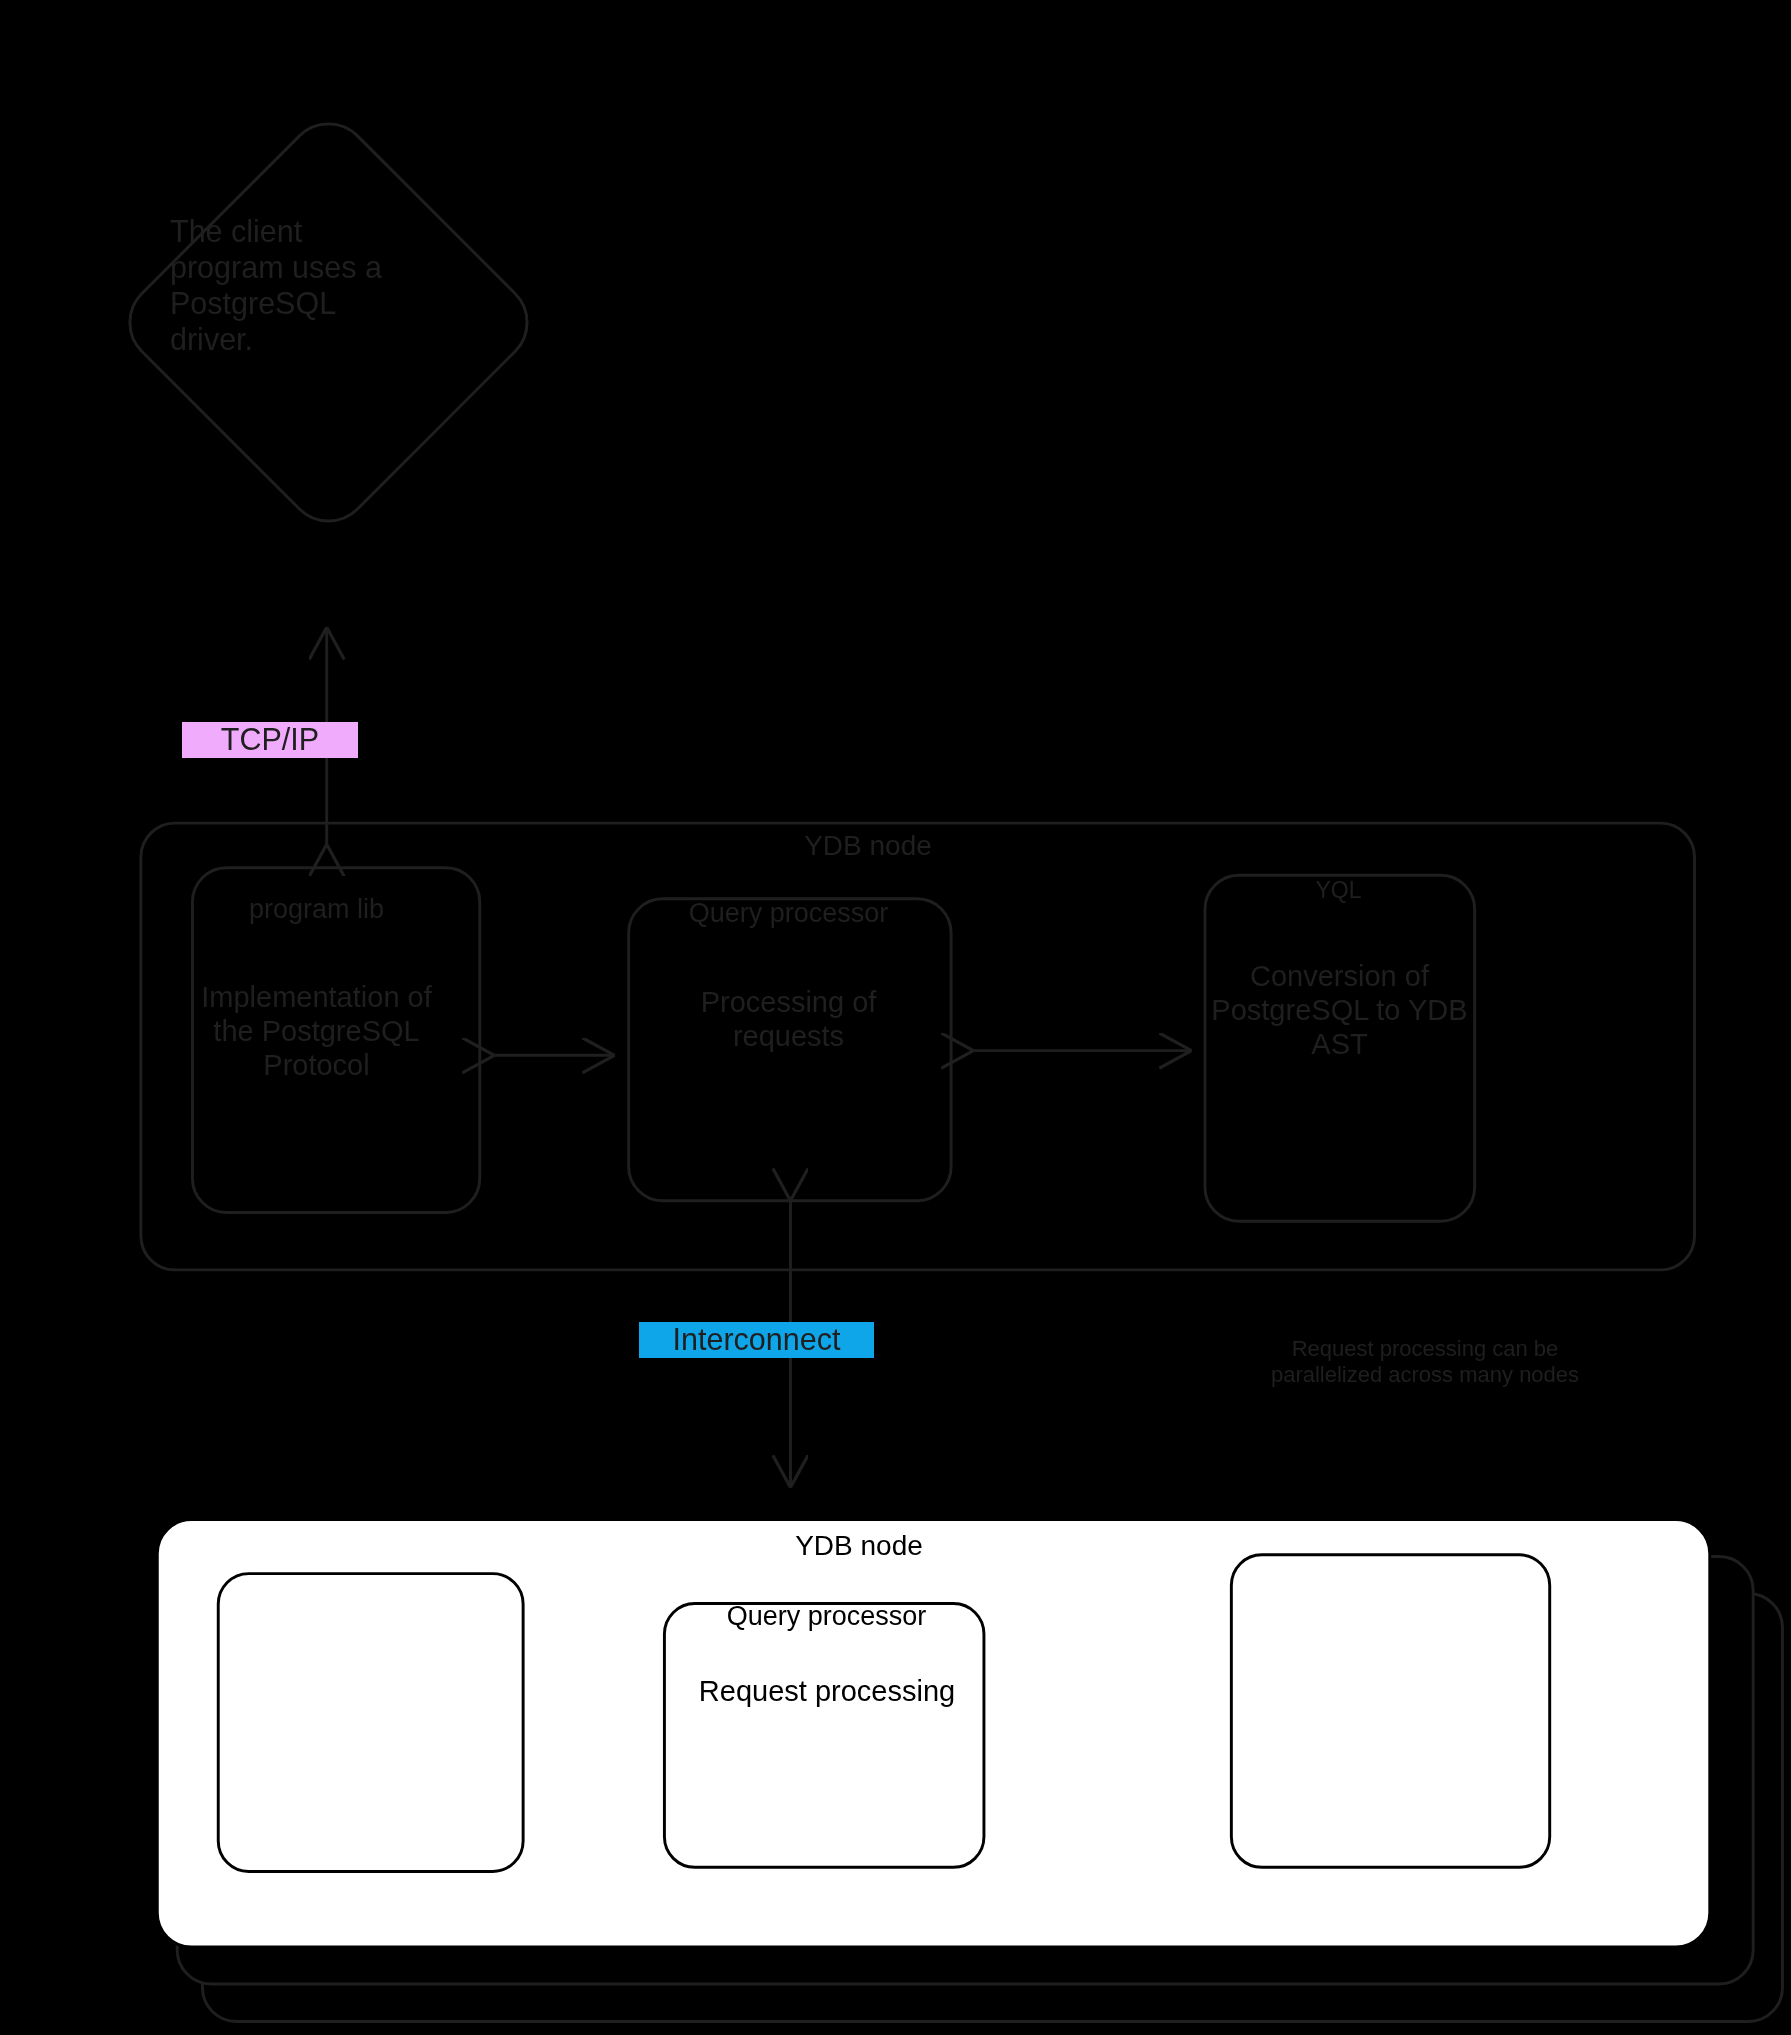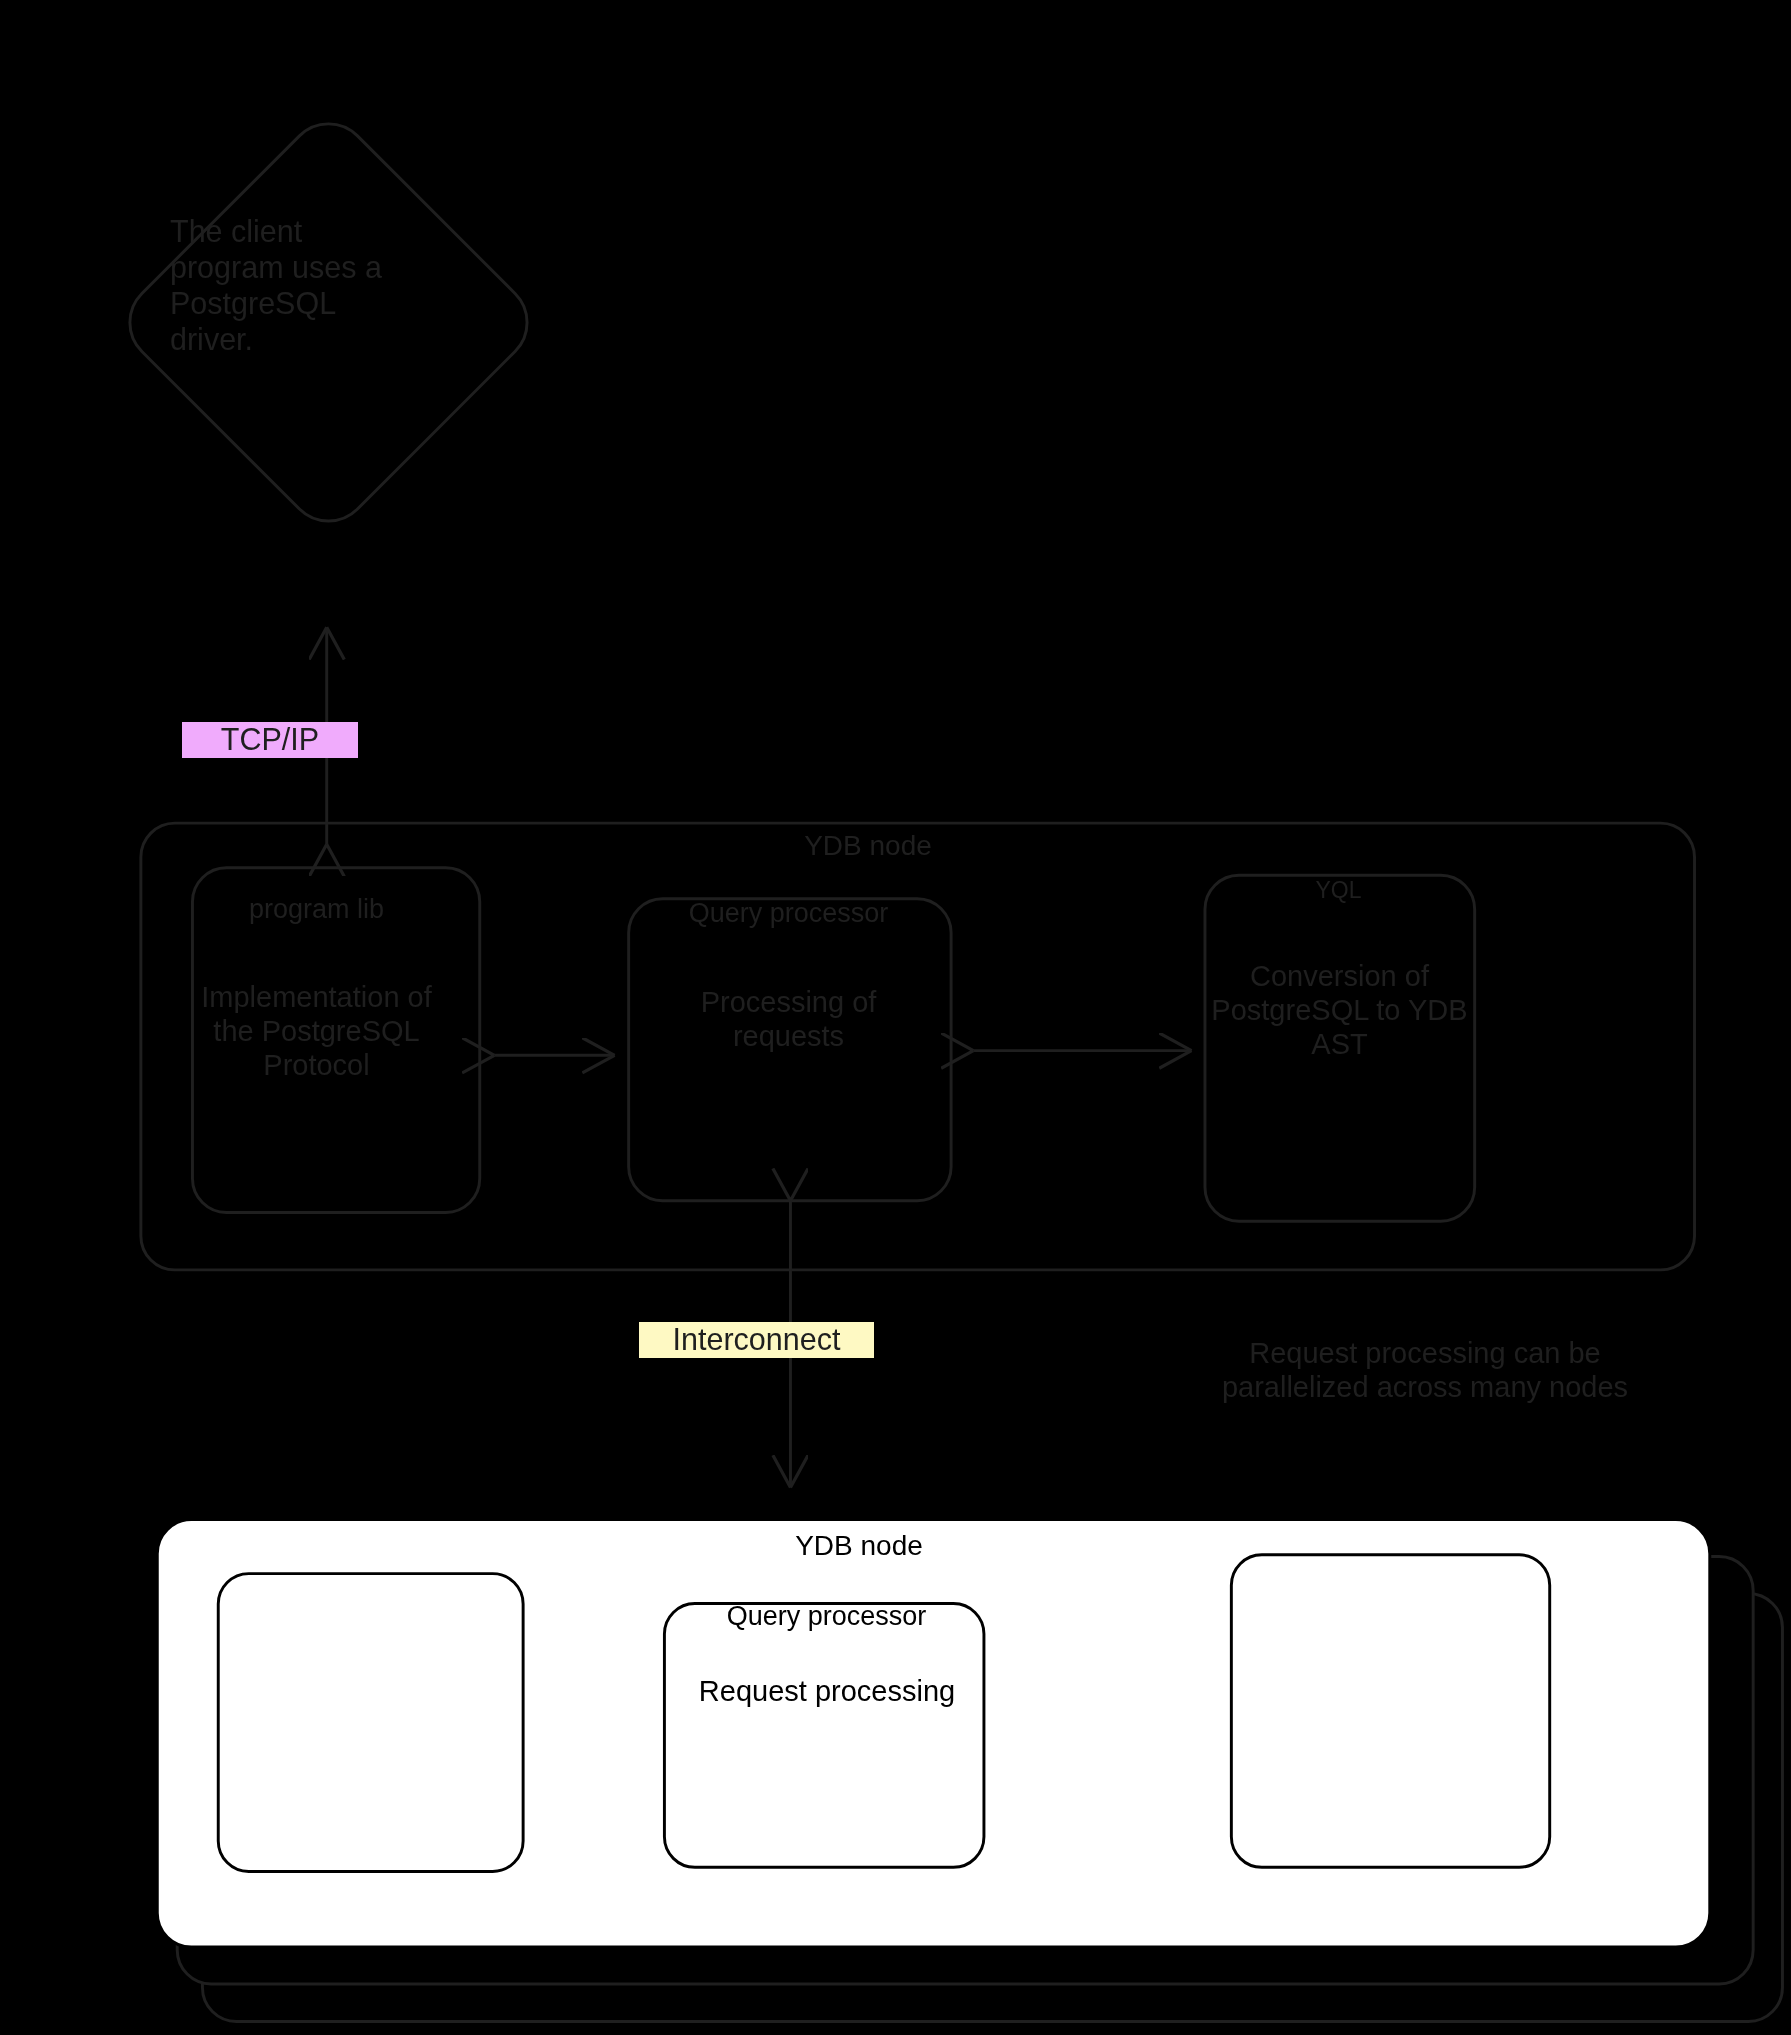--- a/index.html
+++ b/index.html
@@ -96,27 +96,27 @@
     width: 287px;
     font-size: 29px;
   }
 
   
   #interconnect-label {
     left: 639px;
     top: 1322px;
     width: 235px;
     font-size: 30.5px;
-    background: #fef9c3;
+    background: #0ea5e9;
   }
   #parallel-note {
     left: 1132px;
     top: 1336px;
     width: 586px;
-    font-size: 29px;
+    font-size: 22px;
   }
 
   
   #ydb-node-bottom-title {
     left: 727px;
     top: 1529px;
     width: 264px;
     font-size: 28px;
   }
   #qp2-title {

